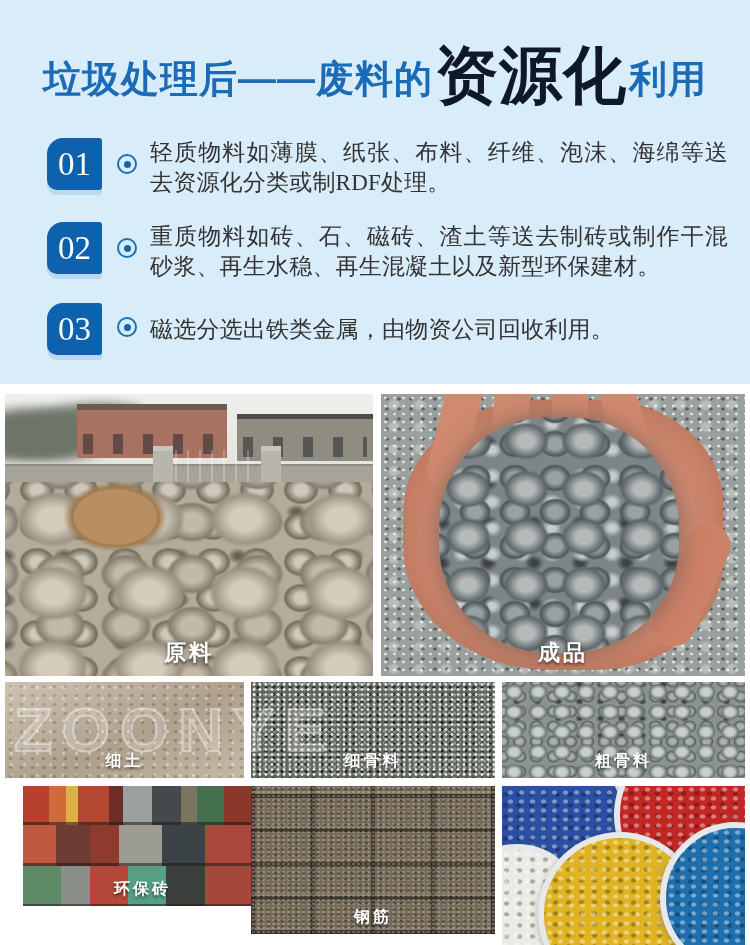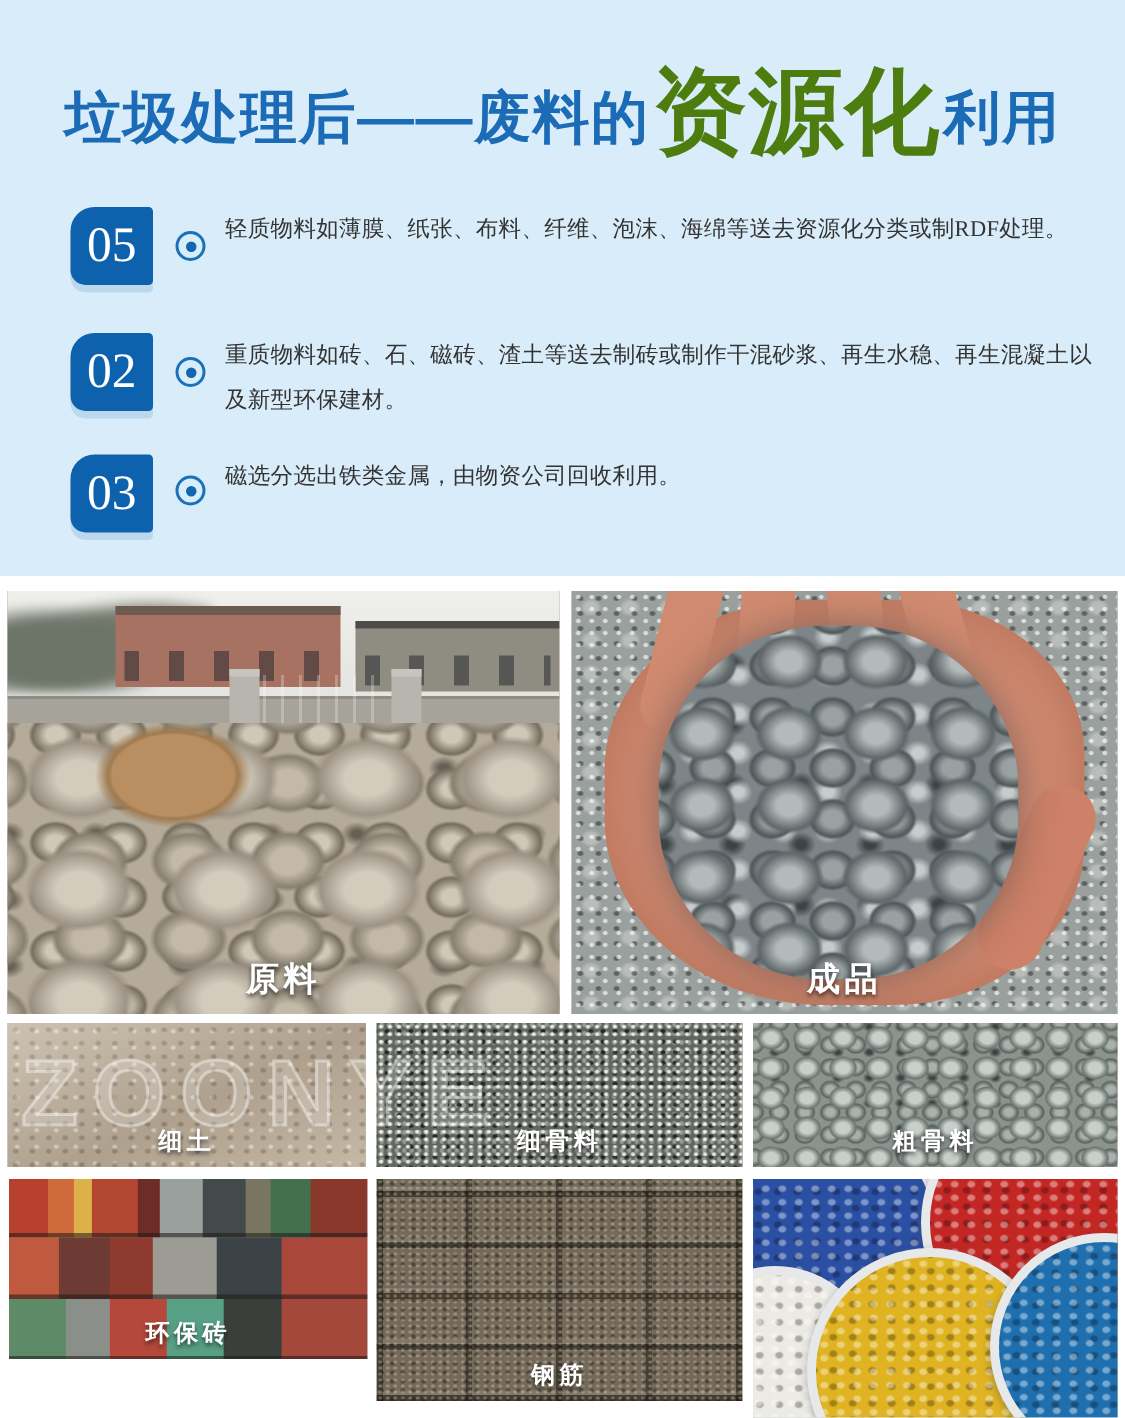--- a/index.html
+++ b/index.html
@@ -6,53 +6,53 @@
   body{background:#ffffff;font-family:"Liberation Sans",sans-serif;}
   #stage{position:relative;width:750px;height:945px;background:#ffffff;overflow:hidden;}
 
   
   .blue-panel{position:absolute;left:0;top:0;width:750px;height:384px;background:#d9ecf9;}
 
   
   .title-row{position:absolute;left:0;top:34px;width:750px;height:64px;
              display:flex;justify-content:center;align-items:flex-end;white-space:nowrap;}
   .title-blue{color:#1b6bb7;font-size:38px;font-weight:bold;line-height:1;letter-spacing:1px;}
-  .title-orange{color:#4d7c0f;font-size:63px;font-weight:bold;line-height:1;
+  .title-orange{color:#0f172a;font-size:63px;font-weight:bold;line-height:1;
                 transform:translateY(9px);letter-spacing:1px;margin:0 2px;}
 
   
   .list-row{position:absolute;left:47px;width:680px;}
   .row-1{top:138px;} .row-2{top:222px;} .row-3{top:303px;}
   .num-badge{position:absolute;left:0;top:0;width:55px;height:52px;background:#0e62ad;
              border-radius:16px 3px 3px 10px;color:#ffffff;
              font-family:"Liberation Serif",serif;font-size:33px;
              display:flex;align-items:center;justify-content:center;
              box-shadow:0 5px 0 rgba(14,98,173,0.14);}
   .bullet{position:absolute;left:70px;top:16px;width:20px;height:20px;border:2px solid #1a71b8;
           border-radius:50%;box-sizing:border-box;display:flex;align-items:center;justify-content:center;}
   .bullet i{display:block;width:7px;height:7px;border-radius:50%;background:#1266ae;}
   .row-text{position:absolute;left:103px;top:0;width:578px;
-            font-family:"Liberation Serif",serif;font-size:15px;line-height:30px;
+            font-family:"Liberation Serif",serif;font-size:23px;line-height:30px;
             color:#333333;letter-spacing:0.2px;text-align:justify;}
-  .row-3 .row-text{top:0;}
+  .row-3 .row-text{top:12px;}
   .row-3 .bullet{top:14px;}
 
   
   .photo{position:absolute;overflow:hidden;background:#999;}
   .photo-label{position:absolute;bottom:8px;left:0;right:0;text-align:center;color:#ffffff;
                font-weight:bold;font-size:22px;letter-spacing:3px;
                text-shadow:0 2px 3px rgba(0,0,0,0.55);z-index:6;}
   .photo-small .photo-label{font-size:16px;bottom:6px;}
 
   .ph-raw{left:5px;top:394px;width:368px;height:282px;}
   .ph-fin{left:381px;top:394px;width:364px;height:282px;}
   .ph-soil{left:5px;top:682px;width:239px;height:96px;}
   .ph-fineagg{left:251px;top:682px;width:244px;height:96px;}
   .ph-coarseagg{left:502px;top:682px;width:243px;height:96px;}
-  .ph-brick{left:6px;top:786px;width:239px;height:120px;}
+  .ph-brick{left:23px;top:786px;width:239px;height:120px;}
   .ph-rebar{left:251px;top:786px;width:244px;height:148px;}
   .ph-plastic{left:502px;top:786px;width:243px;height:185px;}
 
   
   .sky{position:absolute;left:0;top:0;right:0;height:88px;background:linear-gradient(#efefec,#e1e1dd);}
   .trees{position:absolute;left:-14px;top:2px;width:150px;height:66px;filter:blur(3px);
          background:radial-gradient(ellipse at 30% 60%,#6d7468 0 38%,transparent 60%),
                     radial-gradient(ellipse at 72% 45%,#7a8074 0 34%,transparent 55%);}
   .bldg1{position:absolute;left:72px;top:10px;width:150px;height:48px;background:#a87262;
          border-top:6px solid #6e5b50;}
@@ -177,21 +177,21 @@
 
   <div class="blue-panel"></div>
 
   <div class="title-row">
     <span class="title-blue">垃圾处理后——废料的</span>
     <span class="title-orange">资源化</span>
     <span class="title-blue">利用</span>
   </div>
 
   <div class="list-row row-1">
-    <div class="num-badge">05</div>
+    <div class="num-badge">01</div>
     <div class="bullet">
         <i></i>
       </div>
     <div class="row-text">轻质物料如薄膜、纸张、布料、纤维、泡沫、海绵等送去资源化分类或制RDF处理。</div>
   </div>
 
   <div class="list-row row-2">
     <div class="num-badge">02</div>
     <div class="bullet">
         <i></i>

